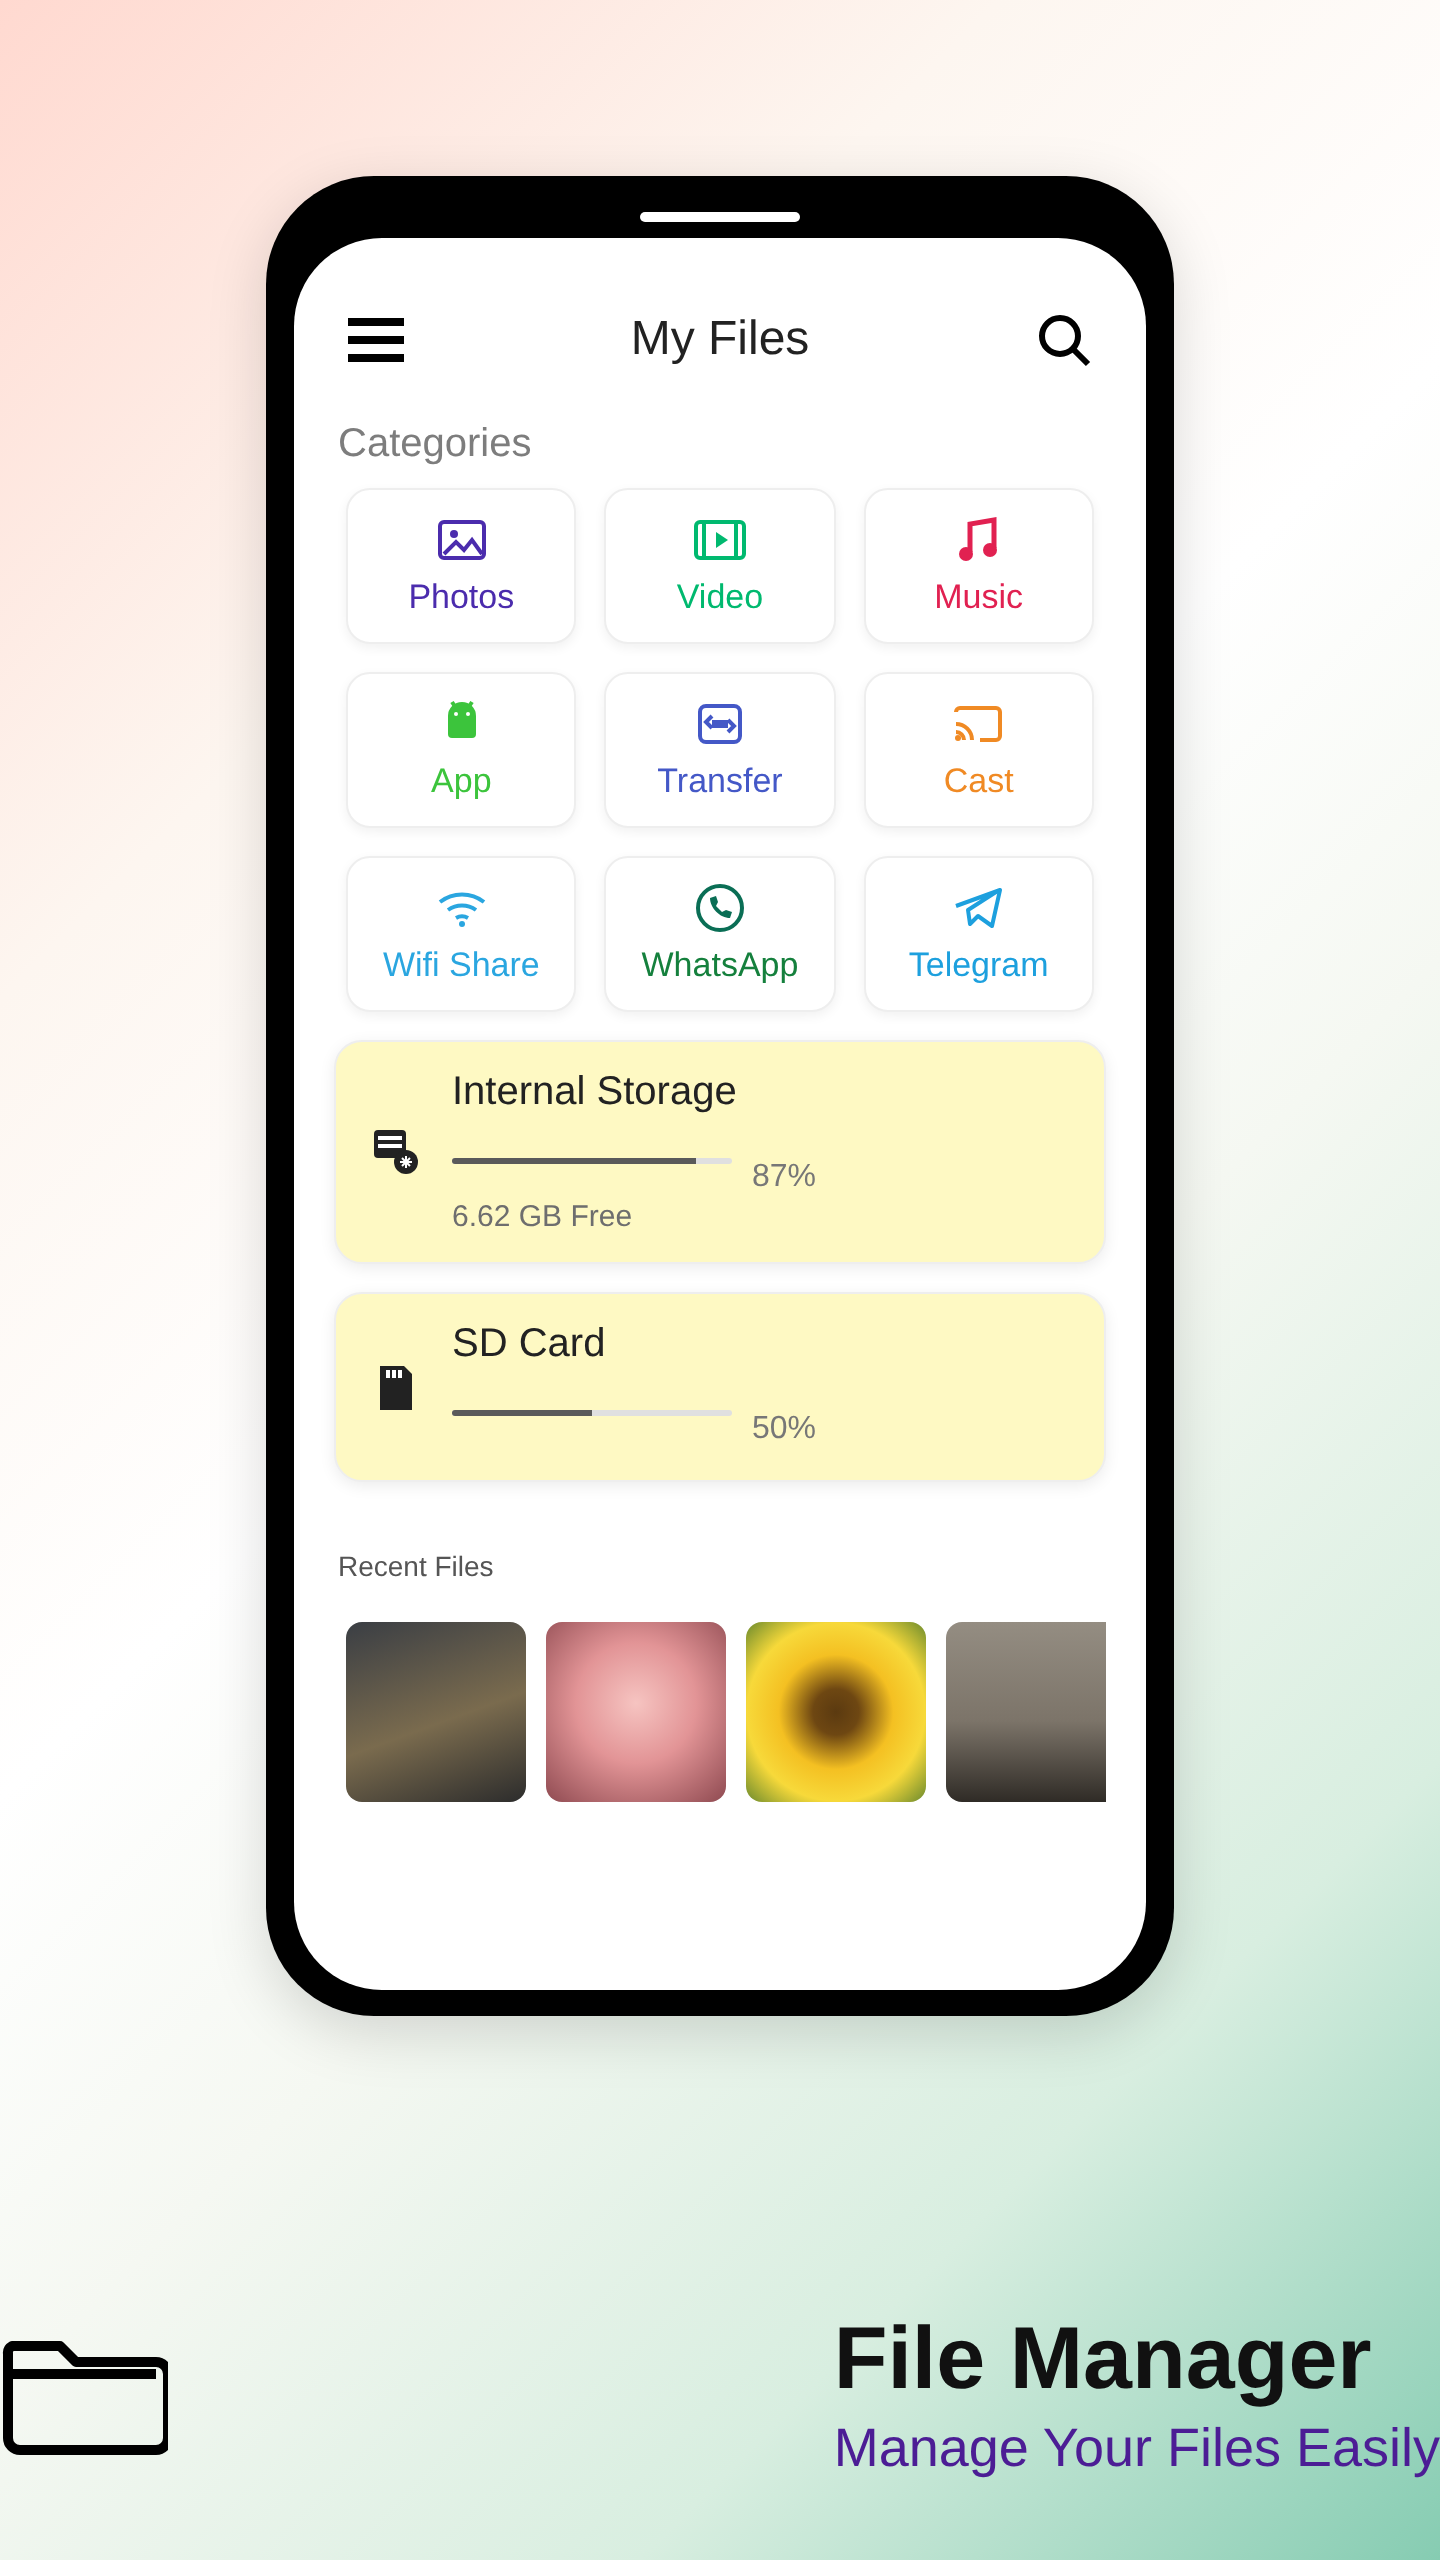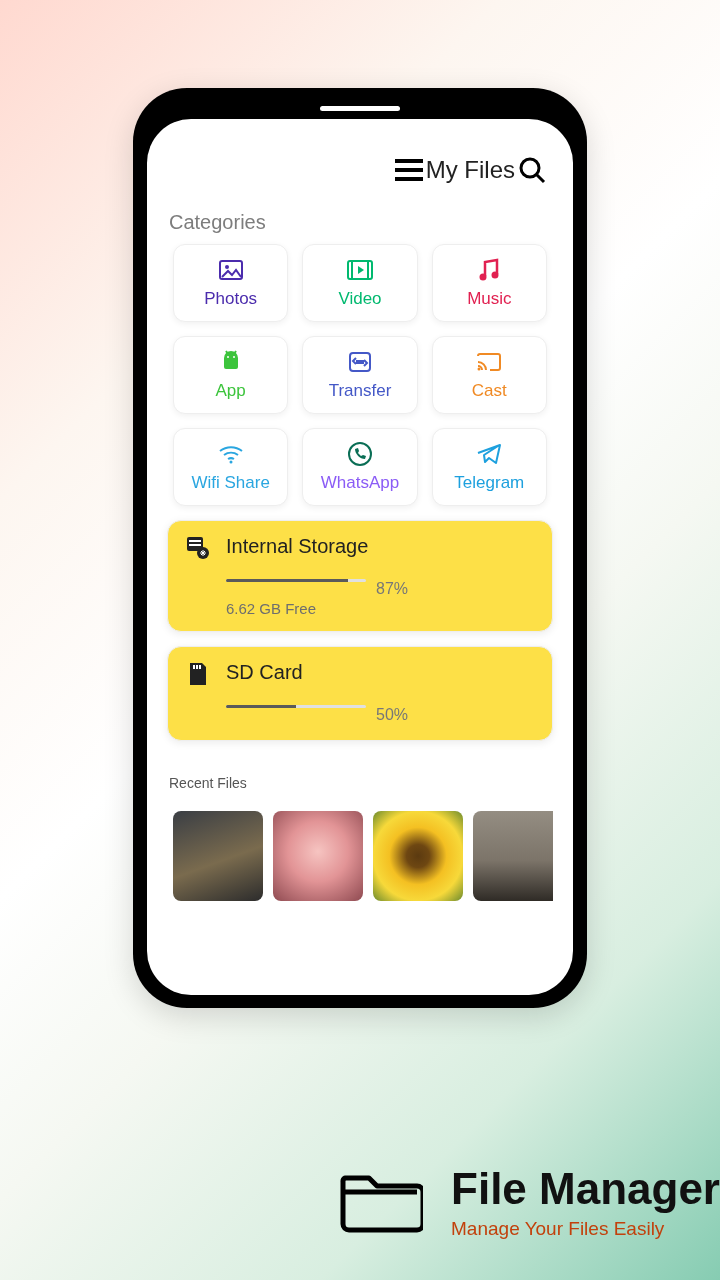--- a/index.html
+++ b/index.html
@@ -13,58 +13,58 @@
     position:absolute; left:50%; top:88px; transform:translateX(-50%);
     width:454px; height:920px; background:#000; border-radius:54px; padding:14px;
     box-shadow:0 8px 30px rgba(0,0,0,.15);
   }
   .notch { width:80px; height:5px; background:#fff; border-radius:3px; margin:4px auto 0; }
   .screen {
     background:#fff; border-radius:44px; width:100%; height:calc(100% - 16px); margin-top:8px;
     padding:34px 20px 20px; overflow:hidden; display:flex; flex-direction:column;
   }
   
-  .hdr { display:flex; align-items:center; justify-content:flex-end; padding:0 4px 10px; }
+  .hdr { display:flex; align-items:center; justify-content:space-between; padding:0 4px 10px; }
   .hdr .icon { width:34px; height:34px; display:flex; align-items:center; justify-content:center; cursor:pointer; }
   .title { font-size:24px; font-weight:500; color:#222; }
   
   .sect { font-size:20px; color:#7d7d7d; margin:14px 2px 10px; }
   
   .grid { display:grid; grid-template-columns:repeat(3,1fr); gap:14px; padding:0 6px; }
   .cat {
     background:#fff; border:1px solid #eee; border-radius:12px; height:78px;
     display:flex; flex-direction:column; align-items:center; justify-content:center; gap:6px;
     box-shadow:0 2px 6px rgba(0,0,0,.06); cursor:pointer;
   }
   .cat .ic { width:26px; height:26px; display:flex; align-items:center; justify-content:center; }
   .cat .lbl { font-size:17px; }
   
   .store {
-    background:#fde047; border:1px solid #eee; border-radius:14px; box-shadow:0 2px 8px rgba(0,0,0,.08);
-    display:flex; align-items:flex-start; gap:14px; padding:14px 16px; margin:14px 0 0; cursor:pointer;
+    background:#fef9c3; border:1px solid #eee; border-radius:14px; box-shadow:0 2px 8px rgba(0,0,0,.08);
+    display:flex; align-items:center; gap:14px; padding:14px 16px; margin:14px 0 0; cursor:pointer;
   }
   .store .sic { width:28px; display:flex; justify-content:center; }
   .store .body { flex:1; }
   .stname { font-size:20px; font-weight:500; color:#222; }
   .barwrap { display:flex; align-items:center; gap:10px; margin:4px 0 2px; }
   .bar { flex:0 0 140px; height:3px; background:#e0e0e0; border-radius:2px; overflow:hidden; }
   .bar>div { height:100%; background:#5a5a5a; }
   .pct { font-size:16px; color:#777;margin-top:18px; }
   .free { font-size:15px; color:#6e6e6e; }
   
   .thumbs { display:flex; gap:10px; margin-top:10px; overflow:hidden; padding-left:6px; }
   .th { width:90px; height:90px; border-radius:8px; flex-shrink:0; }
   .th1 { background:linear-gradient(160deg,#3a3e44,#7a6b4e 55%,#2c2c2c); }
   .th2 { background:radial-gradient(circle at 50% 45%, #f6c4c1 0%, #e29496 45%, #8f4a51 100%); }
   .th3 { background:radial-gradient(circle at 50% 50%, #5b3a10 0%, #6e4712 18%, #f4c022 45%, #f7d93a 70%, #6b8a2d 100%); }
   .th4 { background:linear-gradient(180deg,#948d82 0%, #7c7469 55%, #2f2b26 100%); }
   
-  .promo { position:absolute; left:0; right:0; bottom:40px; display:flex; align-items:center; justify-content:flex-end; gap:28px;margin-top:16px; }
+  .promo { position:absolute; left:0; right:0; bottom:40px; display:flex; align-items:center; justify-content:space-between; gap:28px;margin-top:16px; }
   .ptitle { font-size:44px; font-weight:700; color:#111; }
-  .psub { font-size:19px; color:#c2410c; margin-top:4px; }
+  .psub { font-size:27px; color:#4c1d95; margin-top:4px; }
 </style>
 </head>
 <body>
 
 <div class="phone">
   <div class="notch"></div>
   <div class="screen">
 
     <div class="hdr">
       <div class="icon">
@@ -153,21 +153,21 @@
           </span>
         <span class="lbl" style="color:#2aa6e0">Wifi Share</span>
       </div>
       <div class="cat">
         <span class="ic">
             <svg width="26" height="26" viewBox="0 0 26 26">
               <circle cx="13" cy="13" r="11" stroke="#0a6e55" stroke-width="2" fill="none"></circle>
               <path d="M8 8c0 5 5 10 10 10l1-3-3-1-2 1-3-3 1-2-1-3-3 1z" fill="#0a6e55"></path>
             </svg>
           </span>
-        <span class="lbl" style="color:#8b5cf6">WhatsApp</span>
+        <span class="lbl" style="color:#15803d">WhatsApp</span>
       </div>
       <div class="cat">
         <span class="ic">
             <svg width="26" height="22" viewBox="0 0 26 22">
               <path d="M2 10L24 2l-4 18-7-5-4 4-1-7 14-9" stroke="#1da0de" stroke-width="2" fill="none" stroke-linejoin="round"></path>
             </svg>
           </span>
         <span class="lbl" style="color:#1da0de">Telegram</span>
       </div>
     </div>

